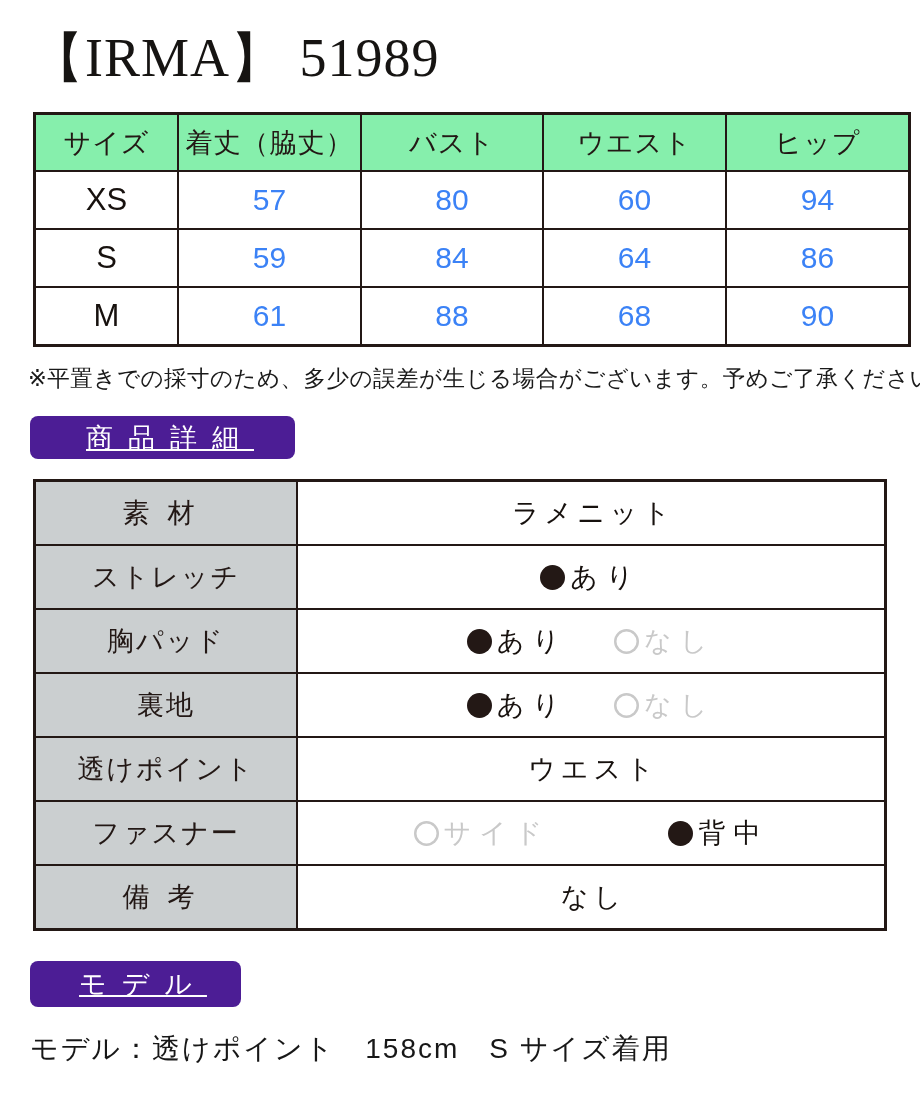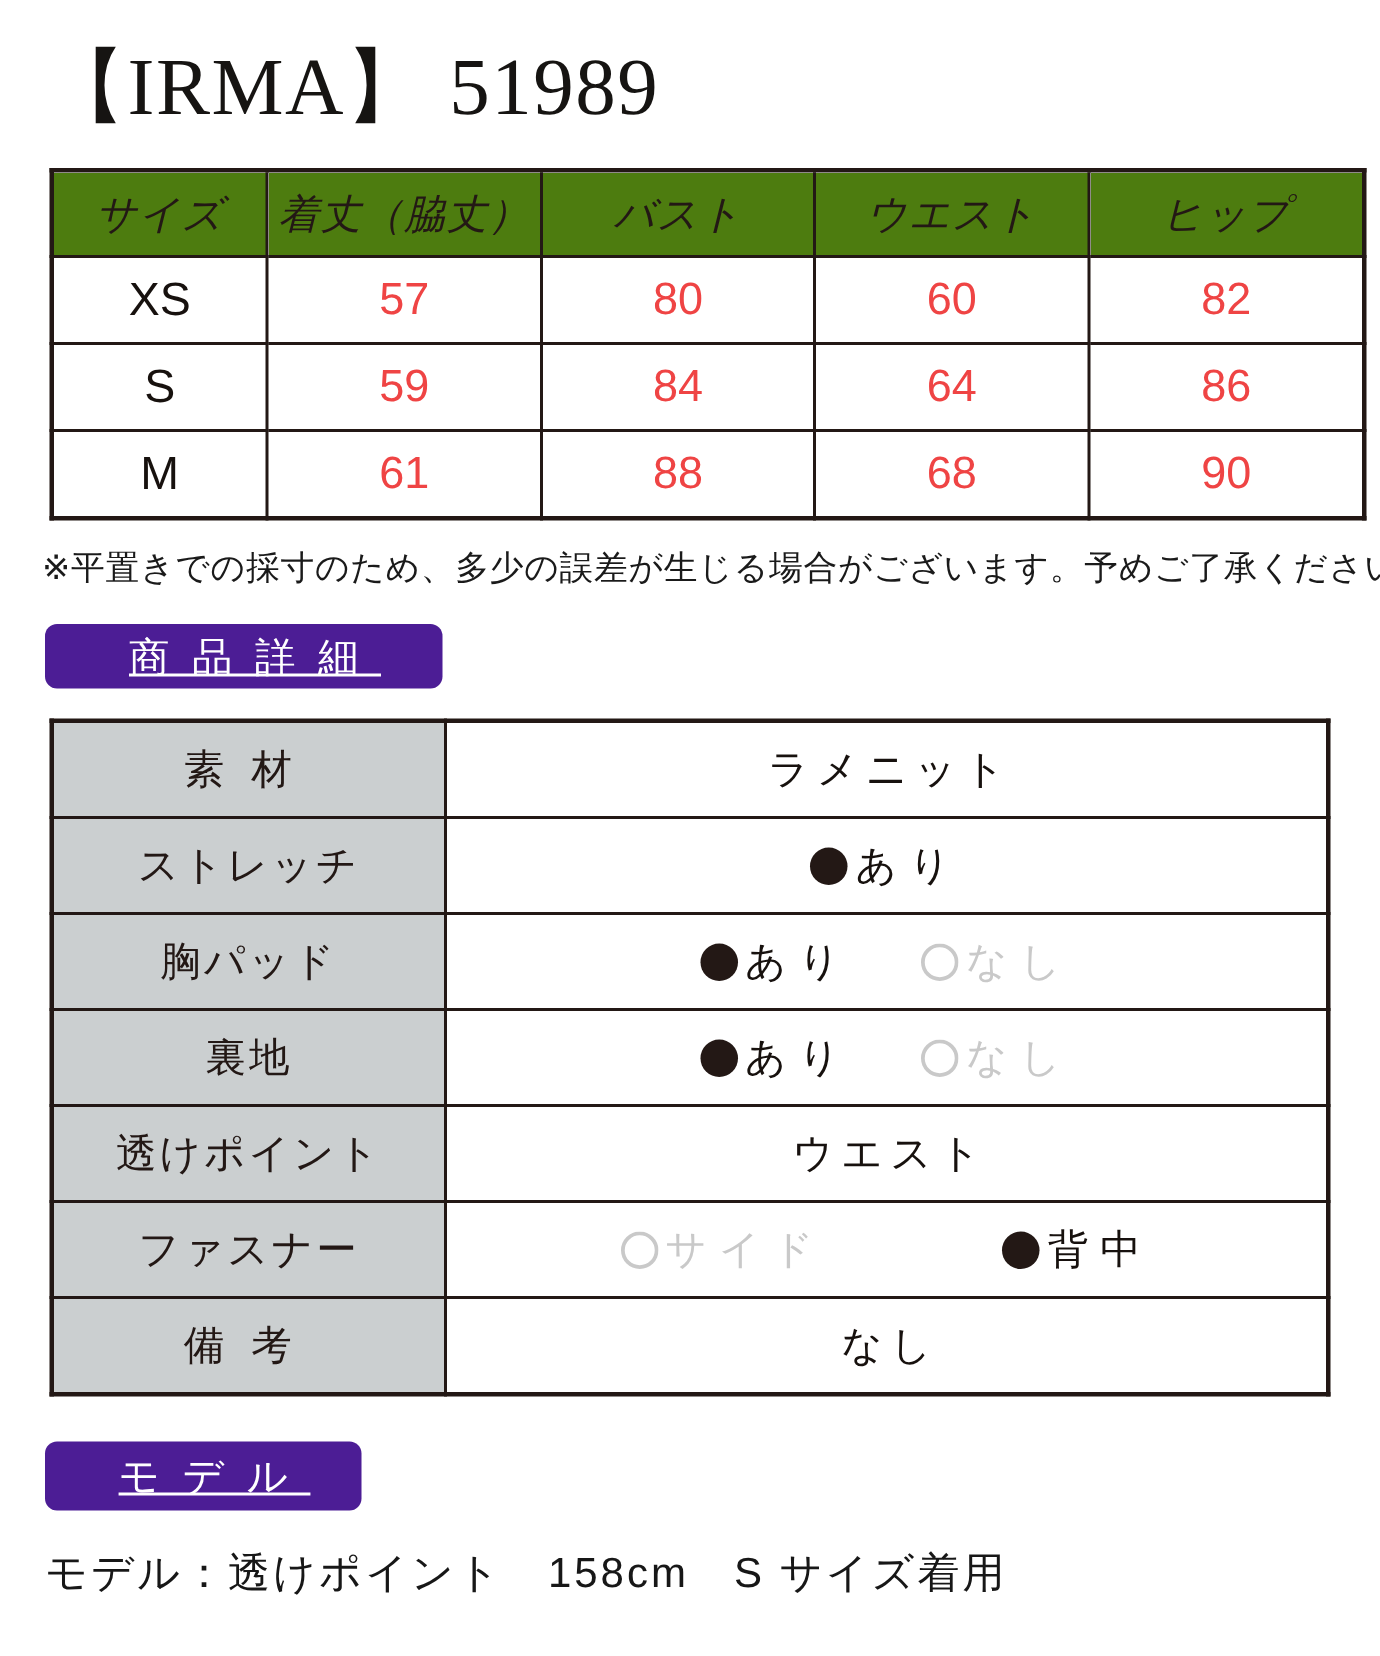--- a/index.html
+++ b/index.html
@@ -20,25 +20,25 @@
   
   .size-table {
     position:absolute; left:33px; top:112px; width:854px;
     border:3px solid #231815;
   }
   .size-table th, .size-table td {
     border:2px solid #231815; text-align:center; vertical-align:middle;
     overflow:hidden; white-space:nowrap;
   }
   .size-table thead th {
-    background:#4d7c0f; height:53px; font-size:27px; font-weight:500; letter-spacing:1px;font-style:italic;
+    background:#86efac; height:53px; font-size:27px; font-weight:500; letter-spacing:1px;
   }
   .size-table tbody tr { height:58px; }
   .size-table .size-cell { font-size:31px; font-weight:400; color:#17110e; }
-  .size-table .num-cell  { font-size:30px; font-weight:400; color:#ef4444; }
+  .size-table .num-cell  { font-size:30px; font-weight:400; color:#3b82f6; }
   .col-size{width:139px;} .col-len{width:179px;} .col-bust{width:178px;}
   .col-waist{width:179px;} .col-hip{width:179px;}
 
   .note {
     position:absolute; left:28px; top:363px; font-size:22.5px; color:#1a1a1a;
     white-space:nowrap; letter-spacing:0.5px;
   }
 
   
   .badge {
@@ -93,21 +93,21 @@
       <th class="col-waist">ウエスト</th>
       <th class="col-hip">ヒップ</th>
     </tr>
   </thead>
   <tbody>
     <tr>
       <td class="size-cell">XS</td>
       <td class="num-cell">57</td>
       <td class="num-cell">80</td>
       <td class="num-cell">60</td>
-      <td class="num-cell">82</td>
+      <td class="num-cell">94</td>
     </tr>
     <tr>
       <td class="size-cell">S</td>
       <td class="num-cell">59</td>
       <td class="num-cell">84</td>
       <td class="num-cell">64</td>
       <td class="num-cell">86</td>
     </tr>
     <tr>
       <td class="size-cell">M</td>

